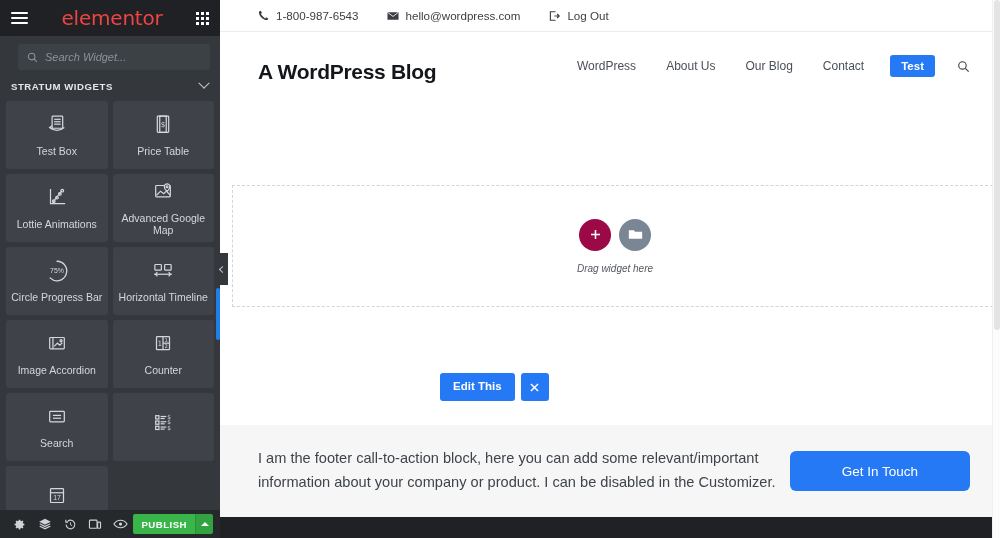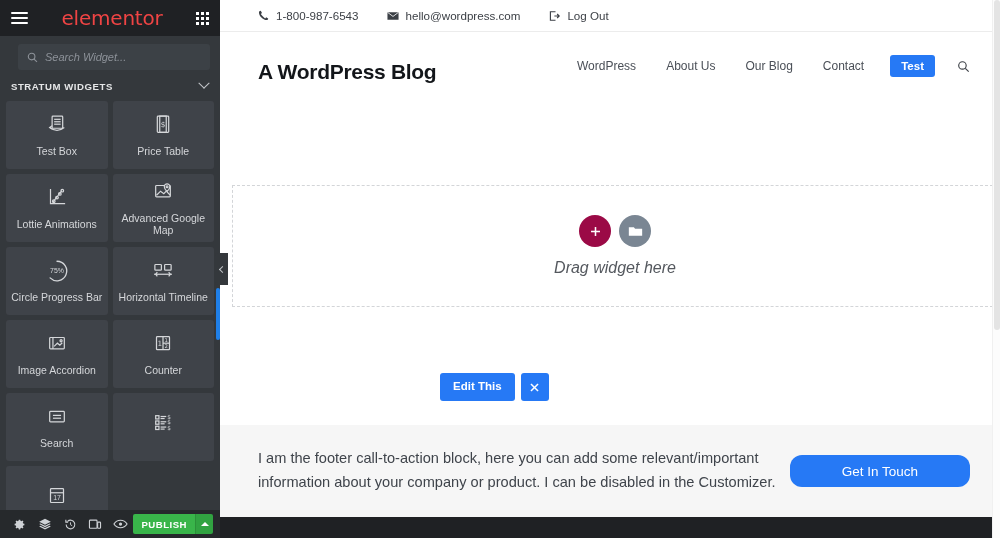--- a/index.html
+++ b/index.html
@@ -111,41 +111,41 @@
 
   .dropzone {
     position:absolute; left: 12px; right: 2px; top: 185px; height: 122px;
     border: 1.5px dashed #d3d5d8;
   }
   .dz-inner { height:100%; display:flex; flex-direction:column; align-items:center; justify-content:center; gap: 12px; }
   .dz-btns { display:flex; gap: 8px; }
   .circ { width: 32px; height: 32px; border-radius:50%; display:flex; align-items:center; justify-content:center; cursor:pointer; }
   .circ.add { background:#9b0a46; }
   .circ.folder { background:#7a8693; }
-  .dz-text { font-size: 16px; color:#54585e; font-style: italic; }
+  .dz-text { font-size: 10px; color:#54585e; font-style: italic; }
 
   .edit-row { position:absolute; left: 220px; top: 373px; display:flex; gap:6px; }
   .edit-this {
     background:#2679f5; color:#fff; font-size:11.5px; font-weight:700;
     padding: 7px 13px; border-radius:3px; cursor:pointer;
   }
   .x-btn {
     background:#2679f5; width:28px; height:28px; border-radius:3px;
     display:flex; align-items:center; justify-content:center; cursor:pointer;
   }
 
   .cta {
     position:absolute; left:0; right:0; top: 425px; height: 92px;
     background:#f6f6f6; display:flex; align-items:center;
     padding: 0 30px 0 38px; justify-content: space-between;
   }
   .cta-text { font-size: 14.6px; color:#3f444b; line-height: 1.62; max-width: 530px; }
   .cta-btn {
-    background:#2679f5; color:#fff; font-size:13.5px; border-radius:12px;
-    padding: 12px 52px; height: 32px; display:flex; align-items:center; justify-content:center;
+    background:#2679f5; color:#fff; font-size:13.5px; border-radius:6px;
+    padding: 12px 52px; height: 40px; display:flex; align-items:center; justify-content:center;
     cursor:pointer; white-space:nowrap;
   }
   .cta-strip { position:absolute; left:0; right:0; top: 517px; height: 21px; background:#1f2124; }
 
   
   .collapse {
     position:absolute; left: 215px; top: 253px; width: 13px; height: 32px;
     background:#34383c; border-radius: 3px 0 0 3px;
     display:flex; align-items:center; justify-content:center; cursor:pointer; z-index: 5;
   }

